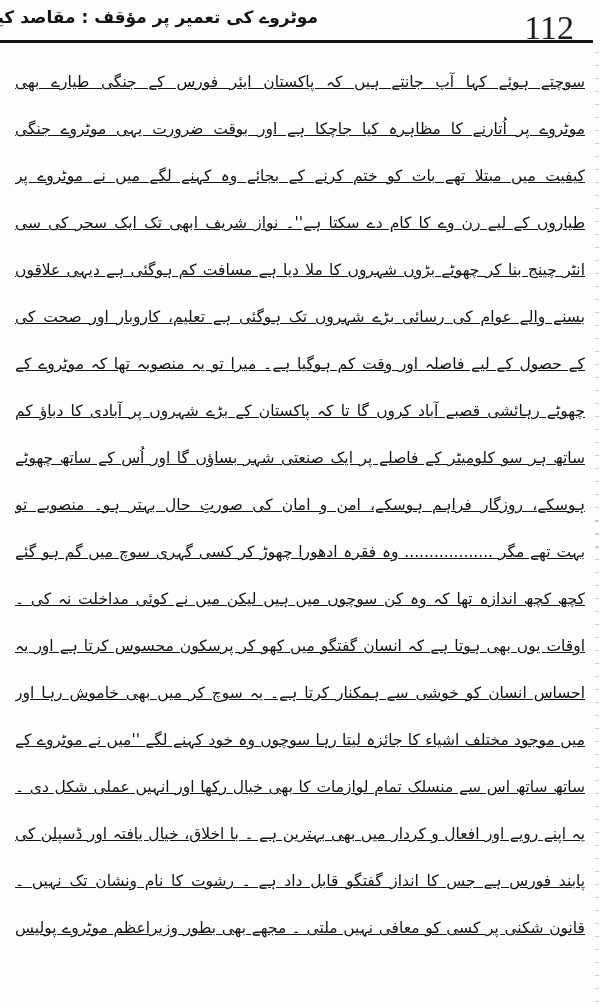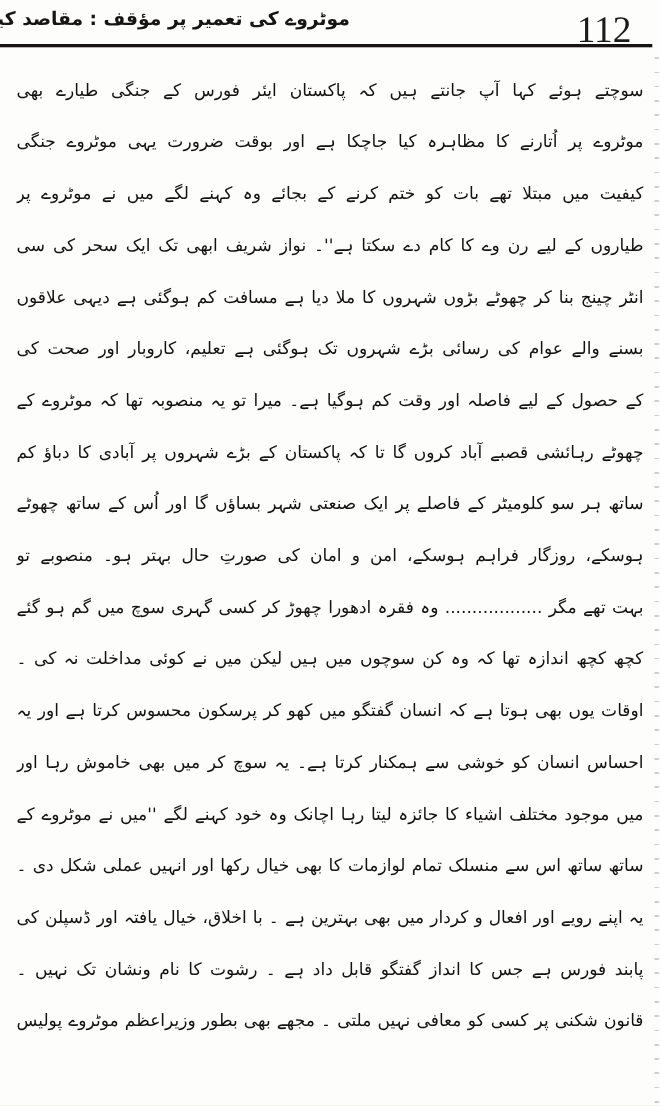--- a/index.html
+++ b/index.html
@@ -45,20 +45,21 @@
     width: 593px;
     height: 3px;
     background: #171513;
   }
   .body-text {
     position: absolute;
     top: 59px;
     left: 15px;
     right: 15px;
     direction: rtl;
+    text-decoration: underline;
   }
   .text-line {
     height: 47px;
     line-height: 47px;
     font-size: 15.5px;
     text-align: justify;
     text-align-last: justify;
     overflow: hidden;
     color: #141210;
   }
@@ -95,21 +96,21 @@
     <div class="text-line">انٹر چینج بنا کر چھوٹے بڑوں شہروں کا ملا دیا ہے مسافت کم ہوگئی ہے دیہی علاقوں میں</div>
     <div class="text-line">بسنے والے عوام کی رسائی بڑے شہروں تک ہوگئی ہے تعلیم، کاروبار اور صحت کی سہولتوں</div>
     <div class="text-line">کے حصول کے لیے فاصلہ اور وقت کم ہوگیا ہے۔ میرا تو یہ منصوبہ تھا کہ موٹروے کے</div>
     <div class="text-line">چھوٹے رہائشی قصبے آباد کروں گا تا کہ پاکستان کے بڑے شہروں پر آبادی کا دباؤ کم</div>
     <div class="text-line">ساتھ ہر سو کلومیٹر کے فاصلے پر ایک صنعتی شہر بساؤں گا اور اُس کے ساتھ چھوٹے</div>
     <div class="text-line">ہوسکے، روزگار فراہم ہوسکے، امن و امان کی صورتِ حال بہتر ہو۔ منصوبے تو</div>
     <div class="text-line">بہت تھے مگر .................. وہ فقرہ ادھورا چھوڑ کر کسی گہری سوچ میں گم ہو گئے ۔ مجھے</div>
     <div class="text-line">کچھ کچھ اندازہ تھا کہ وہ کن سوچوں میں ہیں لیکن میں نے کوئی مداخلت نہ کی ۔ بعض</div>
     <div class="text-line">اوقات یوں بھی ہوتا ہے کہ انسان گفتگو میں کھو کر پرسکون محسوس کرتا ہے اور یہ</div>
     <div class="text-line">احساس انسان کو خوشی سے ہمکنار کرتا ہے۔ یہ سوچ کر میں بھی خاموش رہا اور کمرے</div>
-    <div class="text-line">میں موجود مختلف اشیاء کا جائزہ لیتا رہا اچانک وہ خود کہنے لگے ''میں نے موٹروے کے</div>
+    <div class="text-line">میں موجود مختلف اشیاء کا جائزہ لیتا رہا سوچوں وہ خود کہنے لگے ''میں نے موٹروے کے</div>
     <div class="text-line">ساتھ ساتھ اس سے منسلک تمام لوازمات کا بھی خیال رکھا اور انہیں عملی شکل دی ۔ مثلاً</div>
     <div class="text-line">یہ اپنے رویے اور افعال و کردار میں بھی بہترین ہے ۔ با اخلاق، خیال یافتہ اور ڈسپلن کی</div>
     <div class="text-line">پابند فورس ہے جس کا انداز گفتگو قابل داد ہے ۔ رشوت کا نام ونشان تک نہیں ۔</div>
     <div class="text-line">قانون شکنی پر کسی کو معافی نہیں ملتی ۔ مجھے بھی بطور وزیراعظم موٹروے پولیس نے تیز</div>
   </div>
 
   <div class="scan-artifacts"></div>
 
 </div>
 

